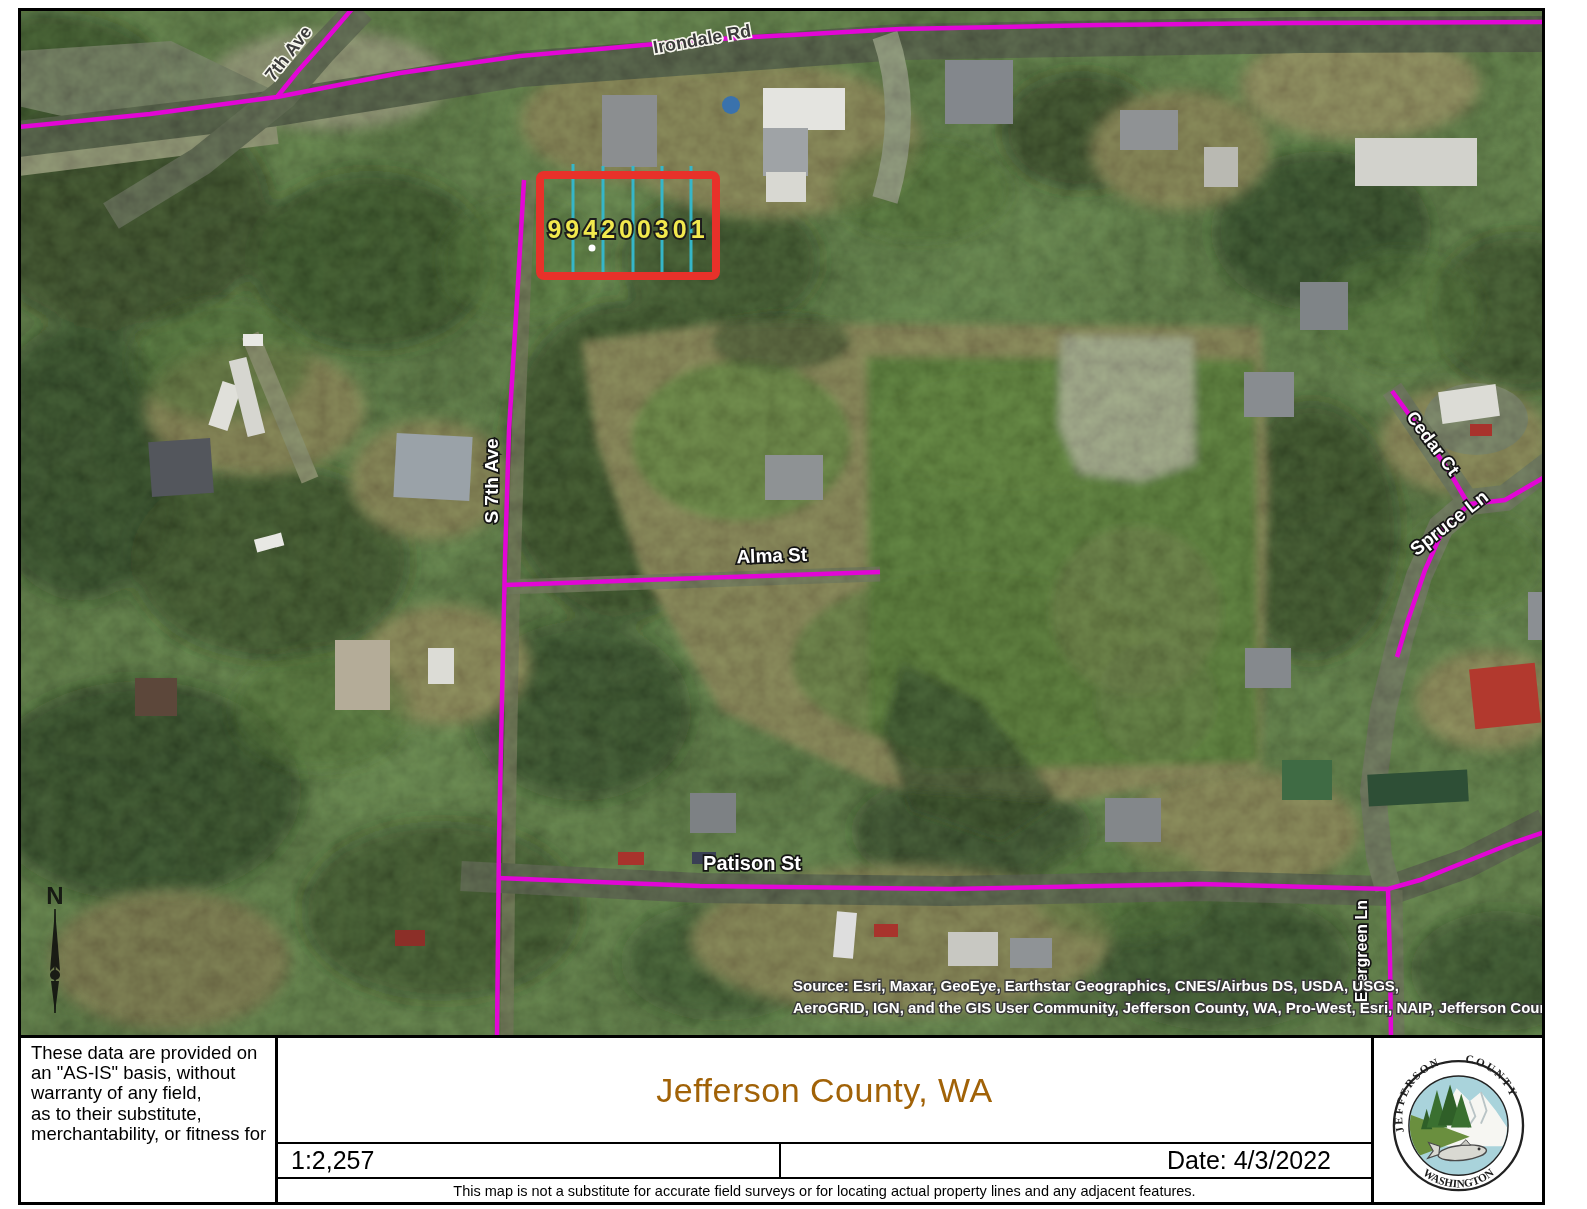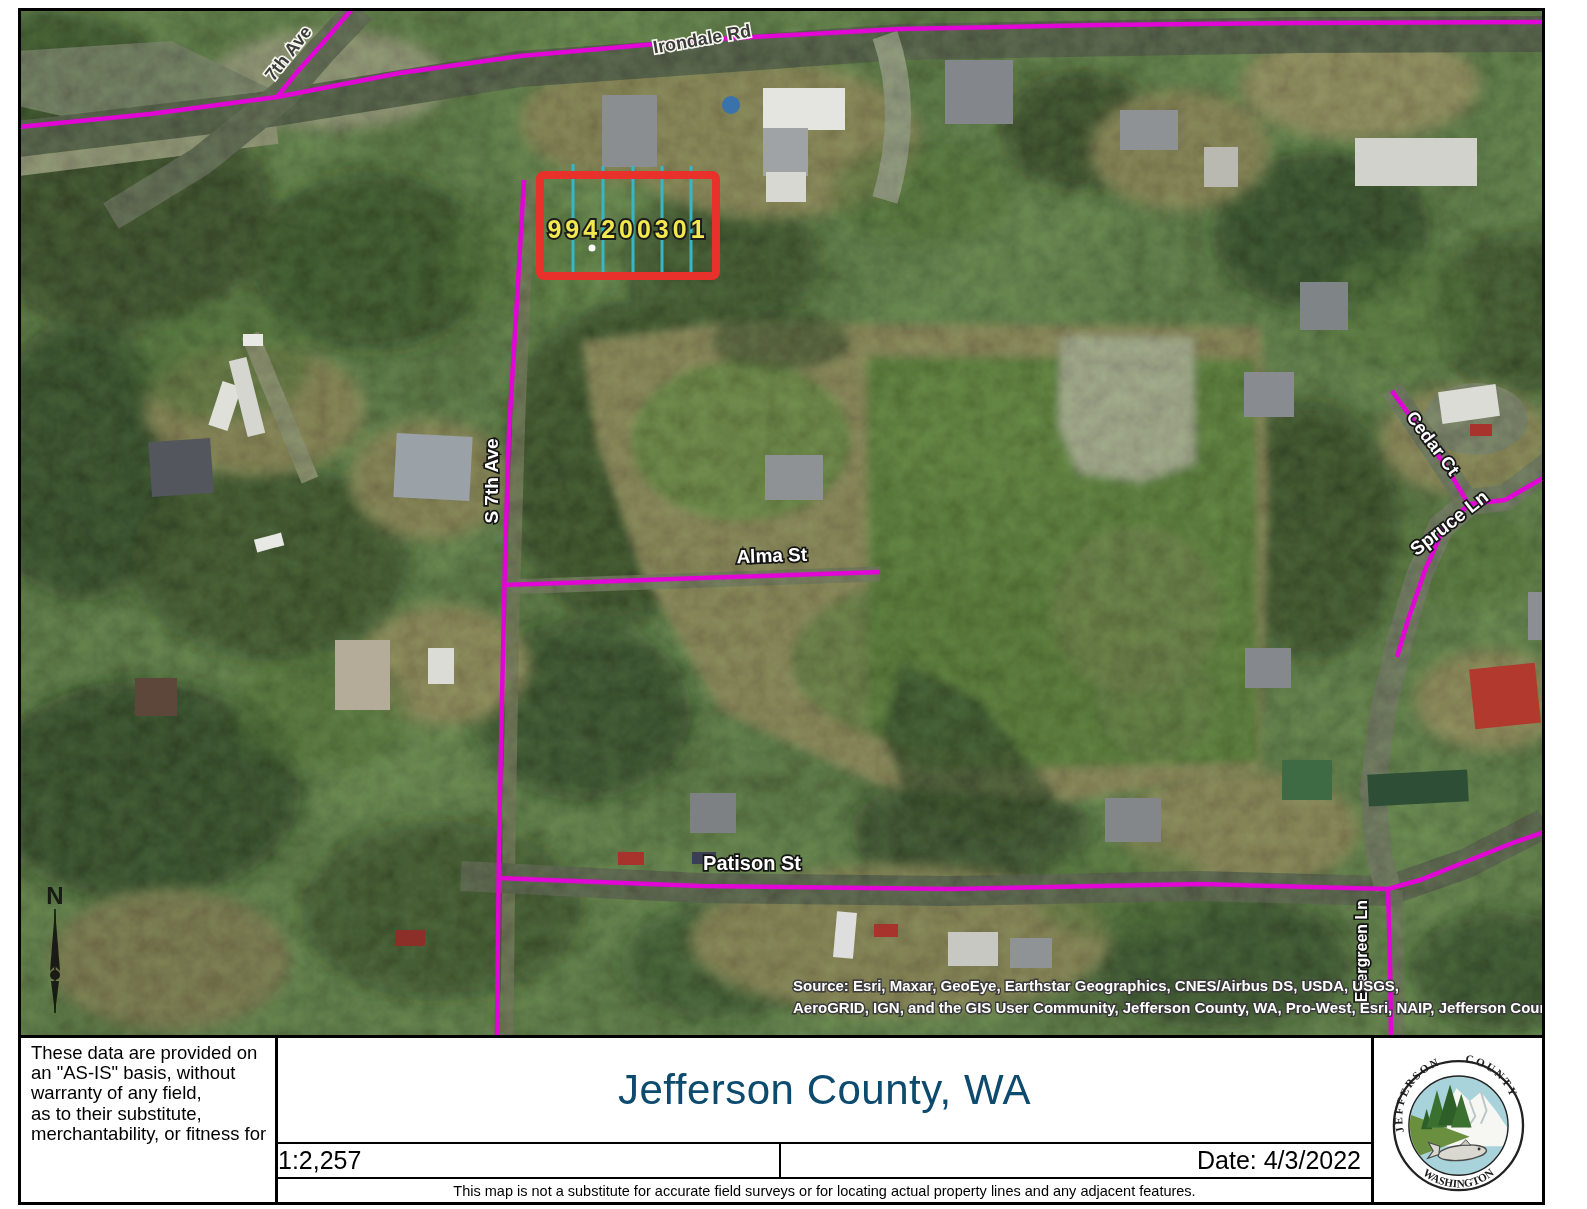--- a/index.html
+++ b/index.html
@@ -9,26 +9,26 @@
          border:3px solid #000;box-sizing:border-box;background:#fff;}
   .map{position:absolute;left:0;top:0;right:0;bottom:167px;overflow:hidden;background:#26331b;}
   .map svg{display:block;}
   
   .panel{position:absolute;left:0;right:0;bottom:0;height:167px;border-top:3px solid #000;
          box-sizing:border-box;display:flex;background:#fff;}
   .disclaimer{width:257px;box-sizing:border-box;border-right:3px solid #000;
               padding:5px 2px 12px 10px;font-size:18.5px;line-height:20.2px;color:#000;}
   .mid{flex:1;display:flex;flex-direction:column;min-width:0;}
   .title-area{flex:1;display:flex;align-items:center;justify-content:center;
-              font-size:42px;color:#0c4a6e;letter-spacing:0.5px;}
+              font-size:34px;color:#a16207;letter-spacing:0.5px;}
   .scale-row{height:37px;border-top:2px solid #000;border-bottom:2px solid #000;
              box-sizing:border-box;display:flex;font-size:25px;}
   .scale-cell{width:503px;box-sizing:border-box;border-right:2px solid #000;
-              display:flex;align-items:center;}
-  .date-cell{flex:1;display:flex;align-items:center;justify-content:flex-end;padding-right:10px;}
+              display:flex;align-items:center;padding-left:13px;}
+  .date-cell{flex:1;display:flex;align-items:center;justify-content:flex-end;padding-right:40px;}
   .note-strip{height:23px;display:flex;align-items:center;justify-content:center;
               font-size:14.5px;text-align:right;}
   .logo-box{width:171px;box-sizing:border-box;border-left:3px solid #000;
             display:flex;align-items:center;justify-content:center;}
   
   text{font-family:"Liberation Sans",sans-serif;}
   .street{font-weight:bold;fill:#ffffff;stroke:#141414;stroke-width:3.4px;
           paint-order:stroke;text-anchor:middle;}
   .street-dark{font-weight:bold;fill:#3b3b3b;stroke:#f7f7ef;stroke-width:3.2px;
           paint-order:stroke;text-anchor:middle;}

